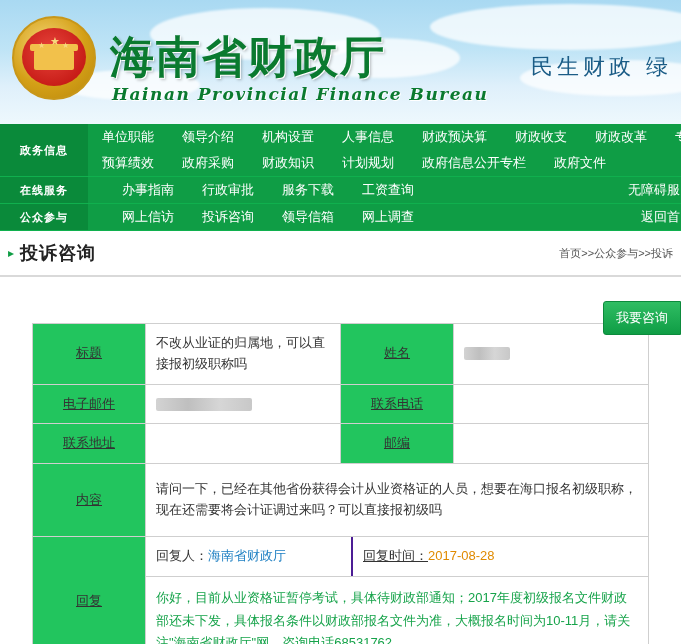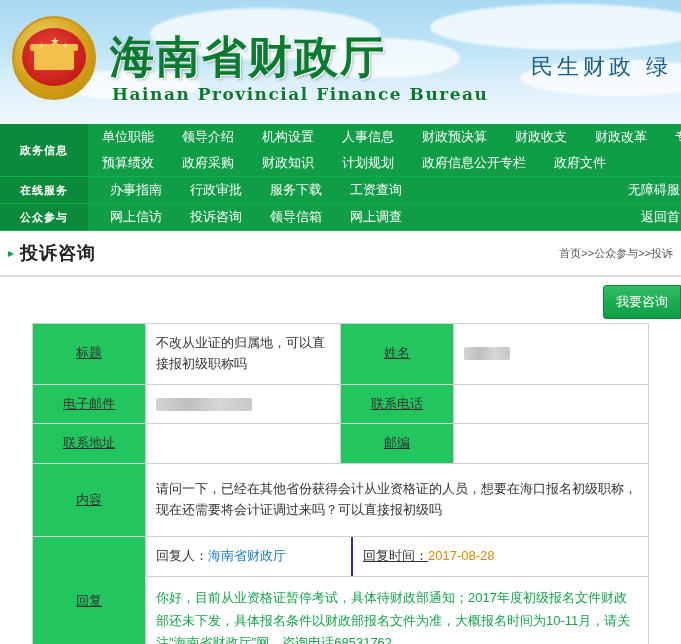--- a/index.html
+++ b/index.html
@@ -89,20 +89,21 @@
   }
   .title-en {
     position: absolute;
     left: 112px; top: 84px;
     font-family: "DejaVu Serif", serif;
     font-size: 17px;
     font-weight: bold;
     letter-spacing: 1.5px;
     color: #0a7a2f;
     text-shadow: 1px 1px 0 #ffffff;
+    font-style: italic;
   }
   .slogan {
     position: absolute;
     right: 0px; top: 52px;
     font-family: "DejaVu Serif", serif;
     font-size: 22px;
     color: #1a5c86;
     letter-spacing: 4px;
     white-space: nowrap;
     overflow: hidden;
@@ -130,21 +131,21 @@
     display: flex;
     align-items: center;
     justify-content: center;
     letter-spacing: 1px;
   }
   .nav-links {
     flex: 1;
     display: flex;
     align-items: center;
     flex-wrap: wrap;
-    padding-left: 8px;
+    padding-left: 20px;
   }
   .nav-link {
     color: #ffffff;
     font-size: 13px;
     padding: 4px 14px;
     white-space: nowrap;
     text-decoration: none;
     cursor: pointer;
   }
   .nav-right {
@@ -196,21 +197,21 @@
   }
 
   
   .actionbar {
     height: 46px;
     position: relative;
   }
   .btn-consult {
     position: absolute;
     right: 0px;
-    top: 8px;
+    top: 24px;
     background: linear-gradient(to bottom, #2fbd63, #0f9d45);
     color: #ffffff;
     font-size: 13px;
     padding: 7px 12px;
     border-radius: 3px 0 0 3px;
     border: 1px solid #0c8a3c;
     cursor: pointer;
     white-space: nowrap;
     font-family: Liberation Mono, monospace;
   }

